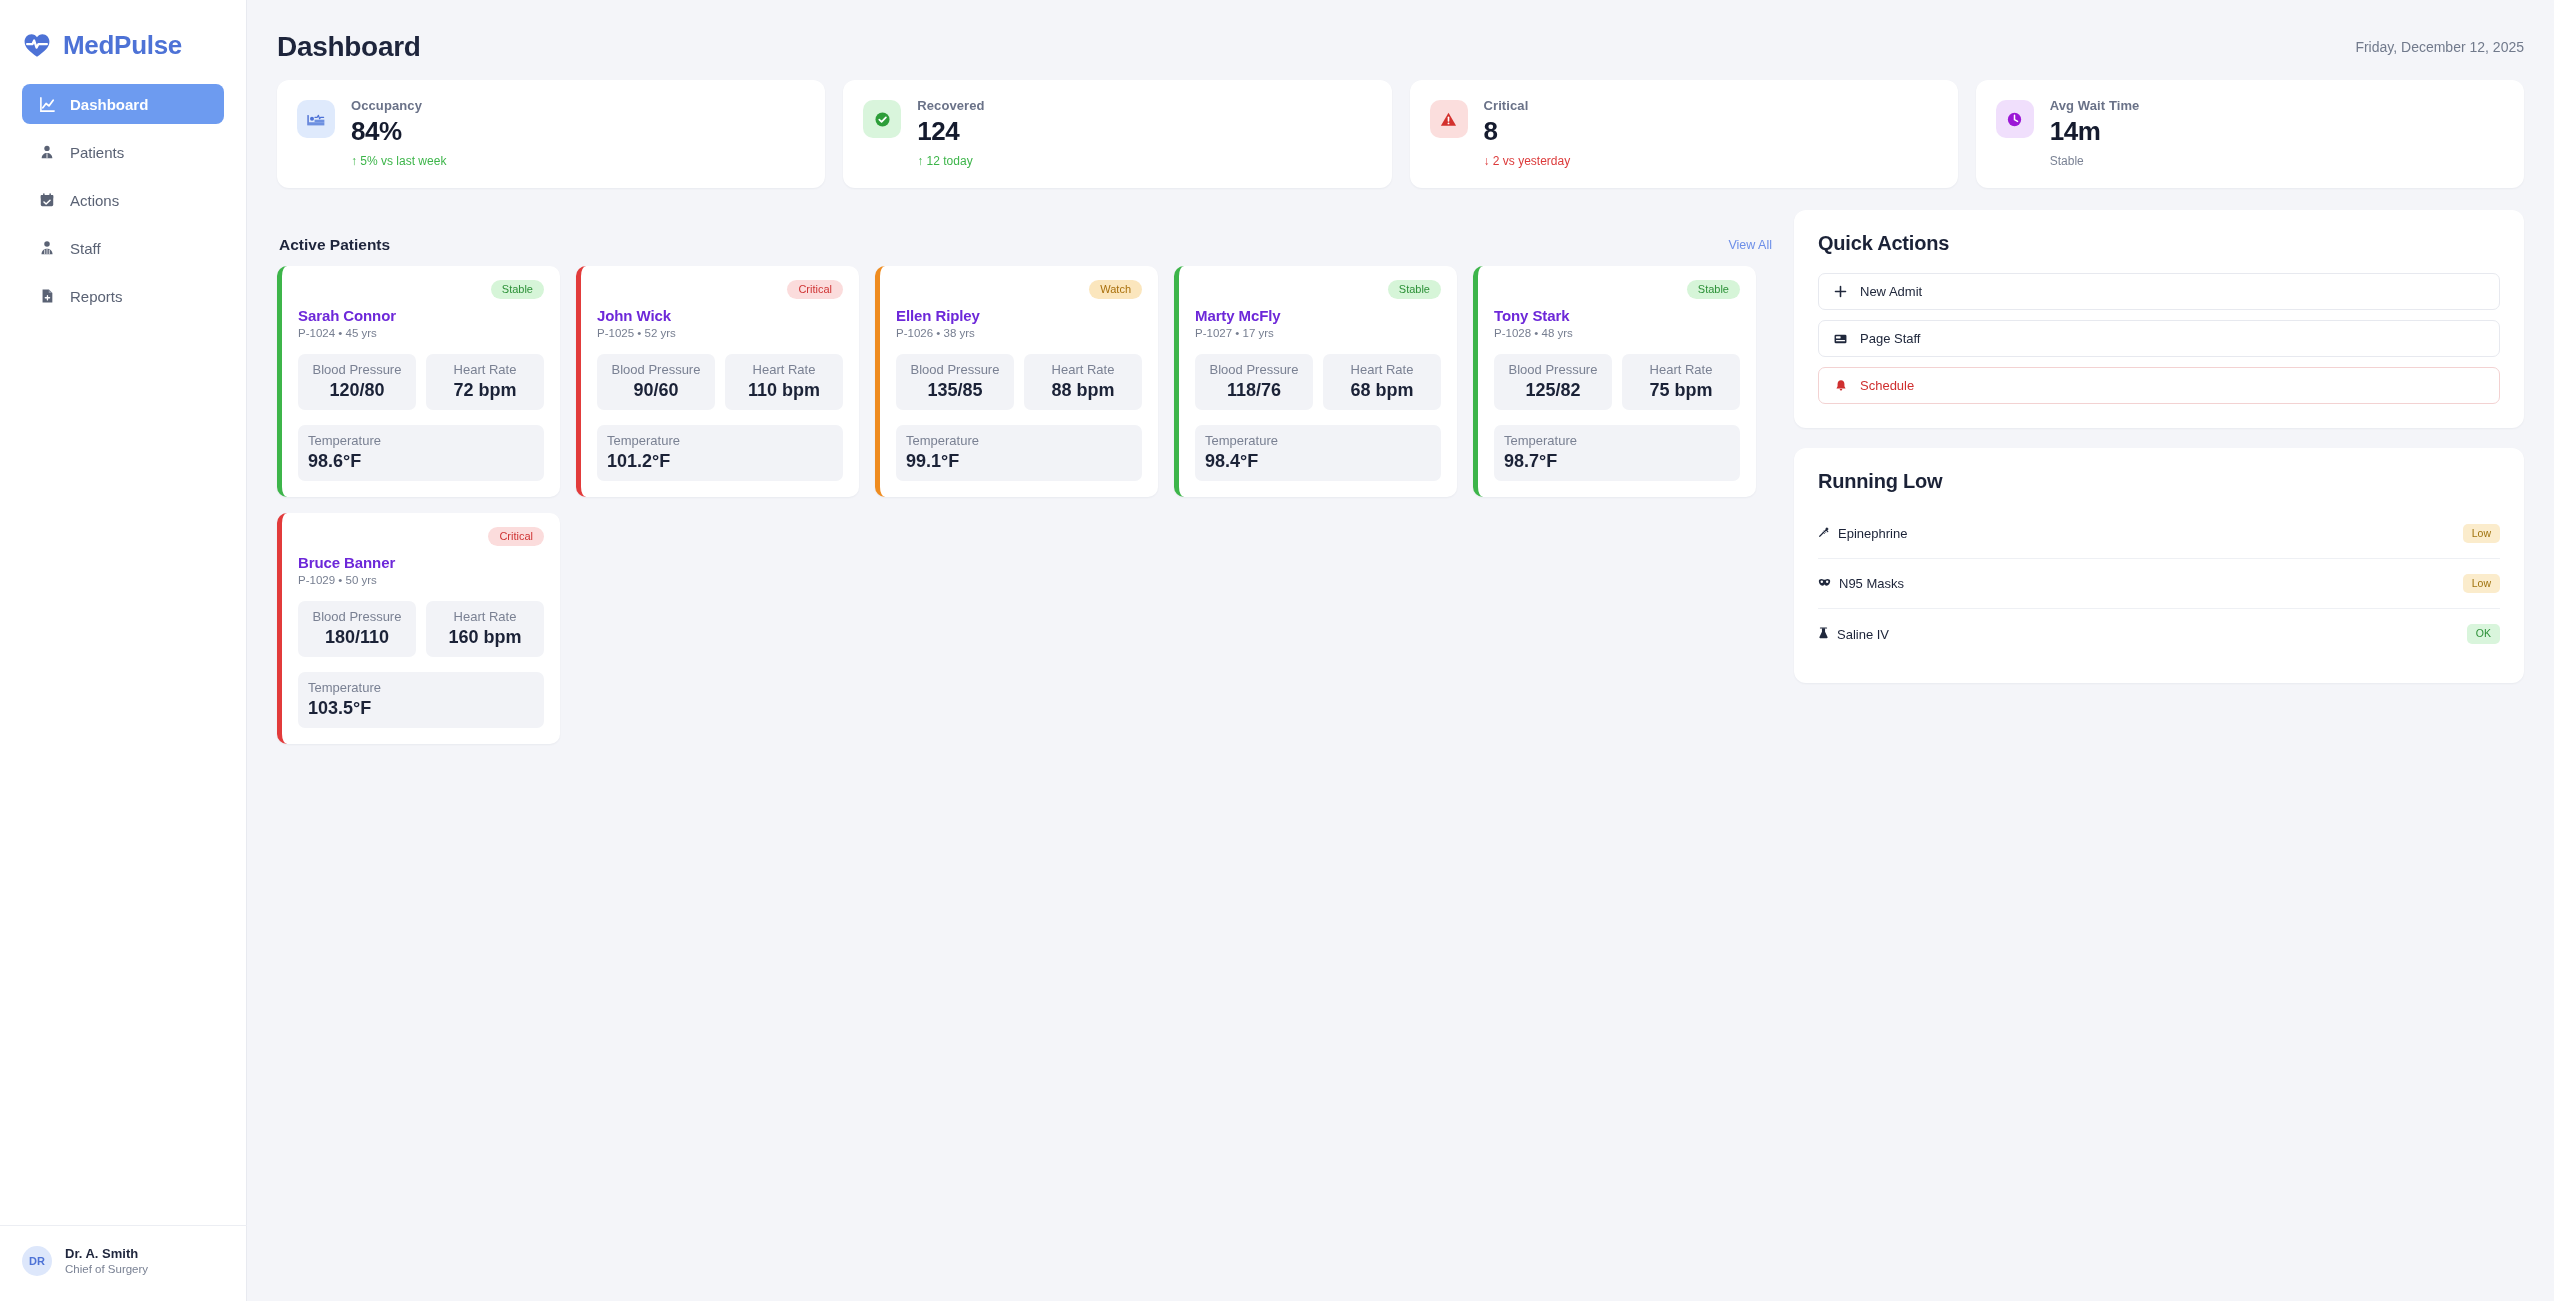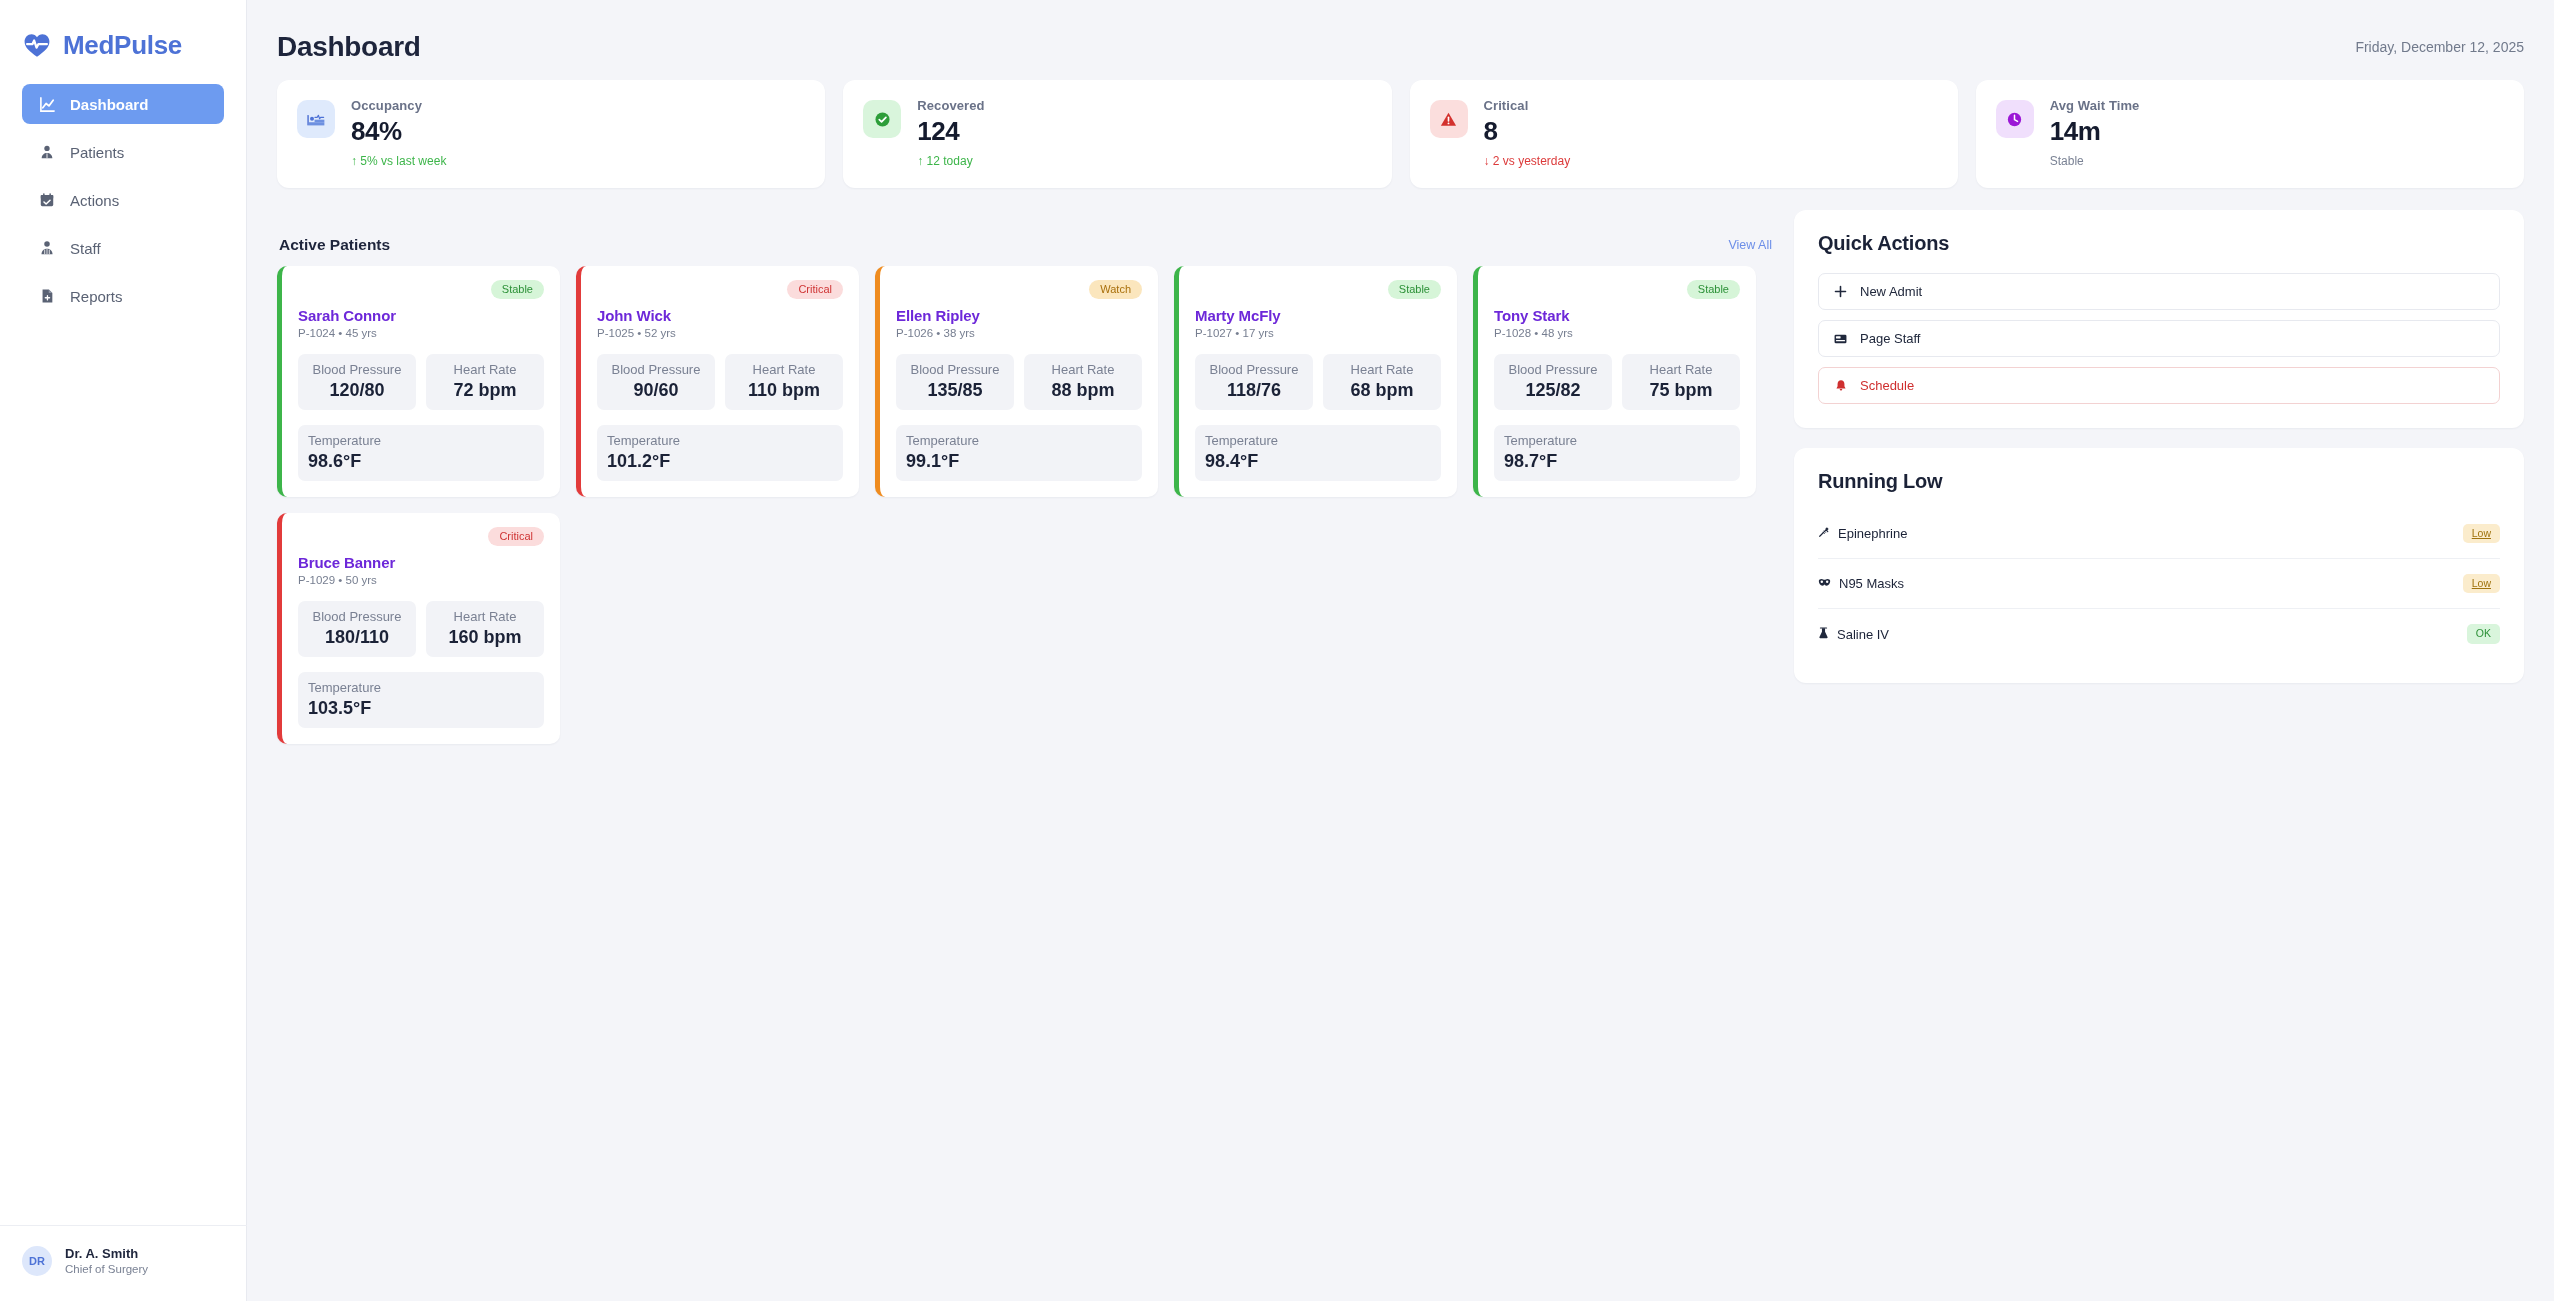--- a/index.html
+++ b/index.html
@@ -155,21 +155,21 @@
   .stock-list { margin-top: 16px; }
   .stock-row {
     display: flex; align-items: center; justify-content: space-between;
     height: 50px; border-bottom: 1px solid #eef0f4;
   }
   .stock-row:last-child { border-bottom: none; }
   .stock-left { display: flex; align-items: center; gap: 8px; font-size: 13px; color: #1b2237; }
   .pill {
     font-size: 10.5px; padding: 3px 9px; border-radius: 5px; line-height: 1.25;
   }
-  .pill-low { background: #fbeccc; color: #a0730e; text-decoration: underline; }
+  .pill-low { background: #fbeccc; color: #a0730e; }
   .pill-ok { background: #d9f5dc; color: #2d9138; }
 </style>
 </head>
 <body>
 
 <div class="app">
 
   <aside class="sidebar">
     <div class="brand">
       <span class="brand-mark">

